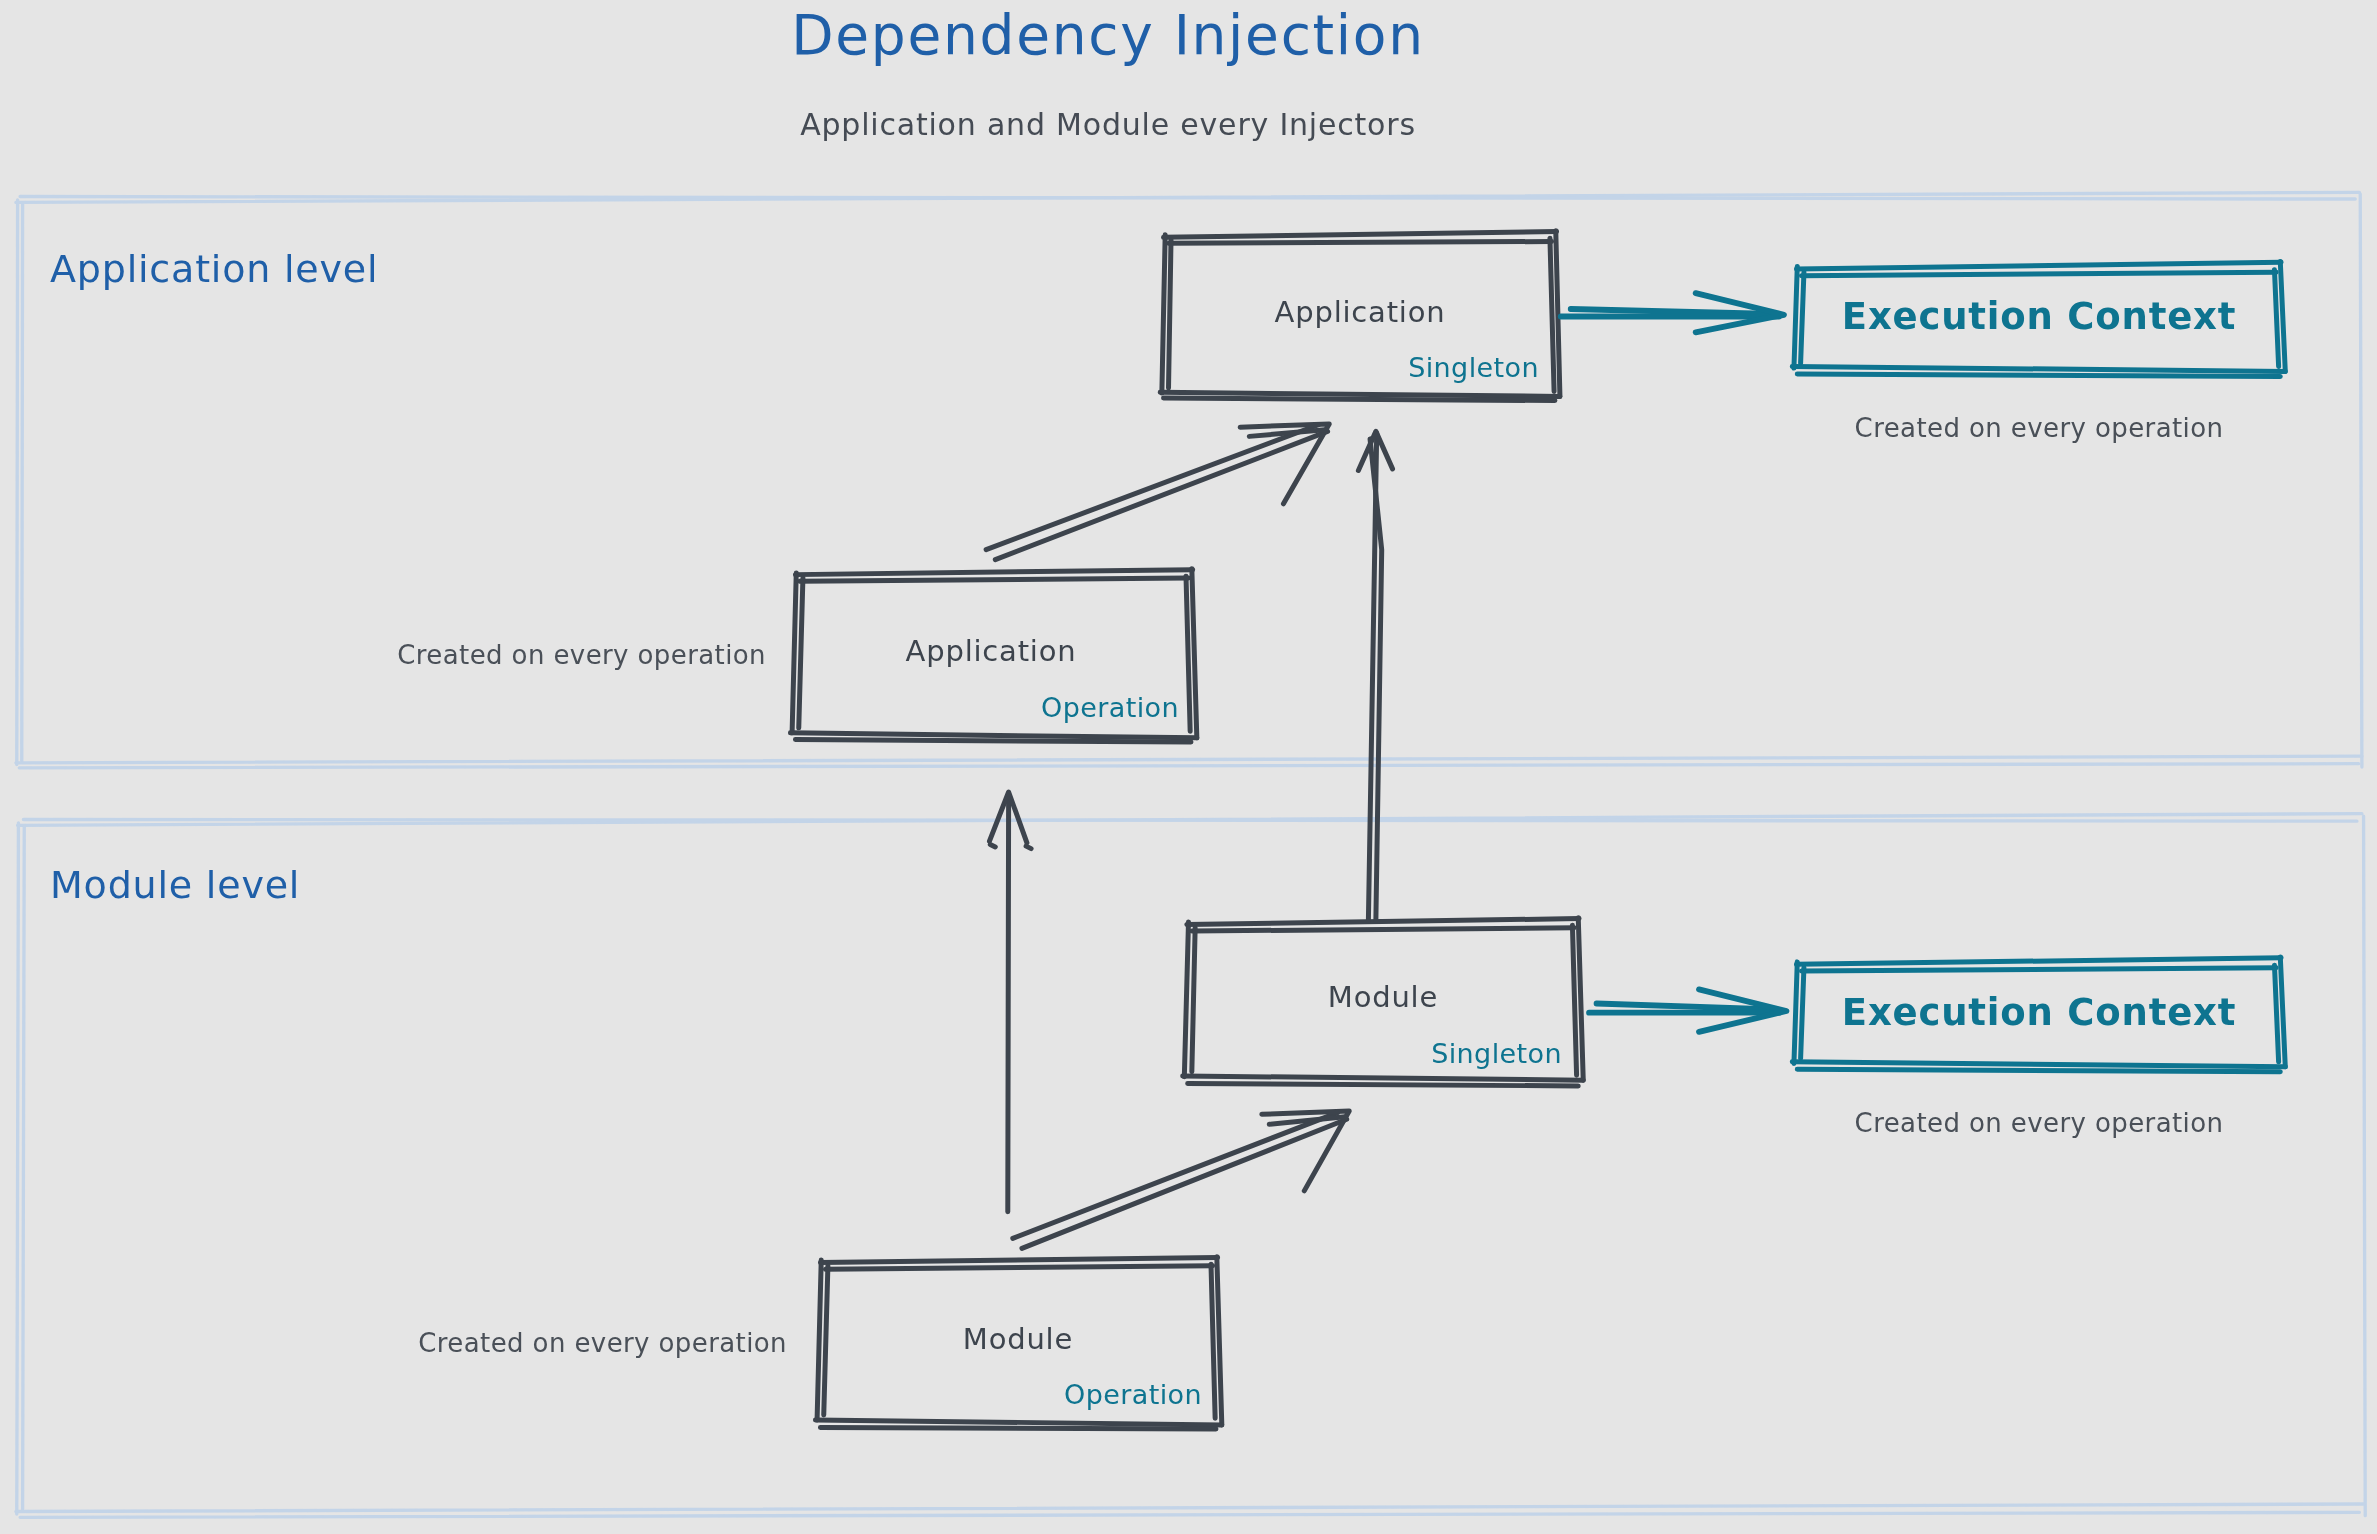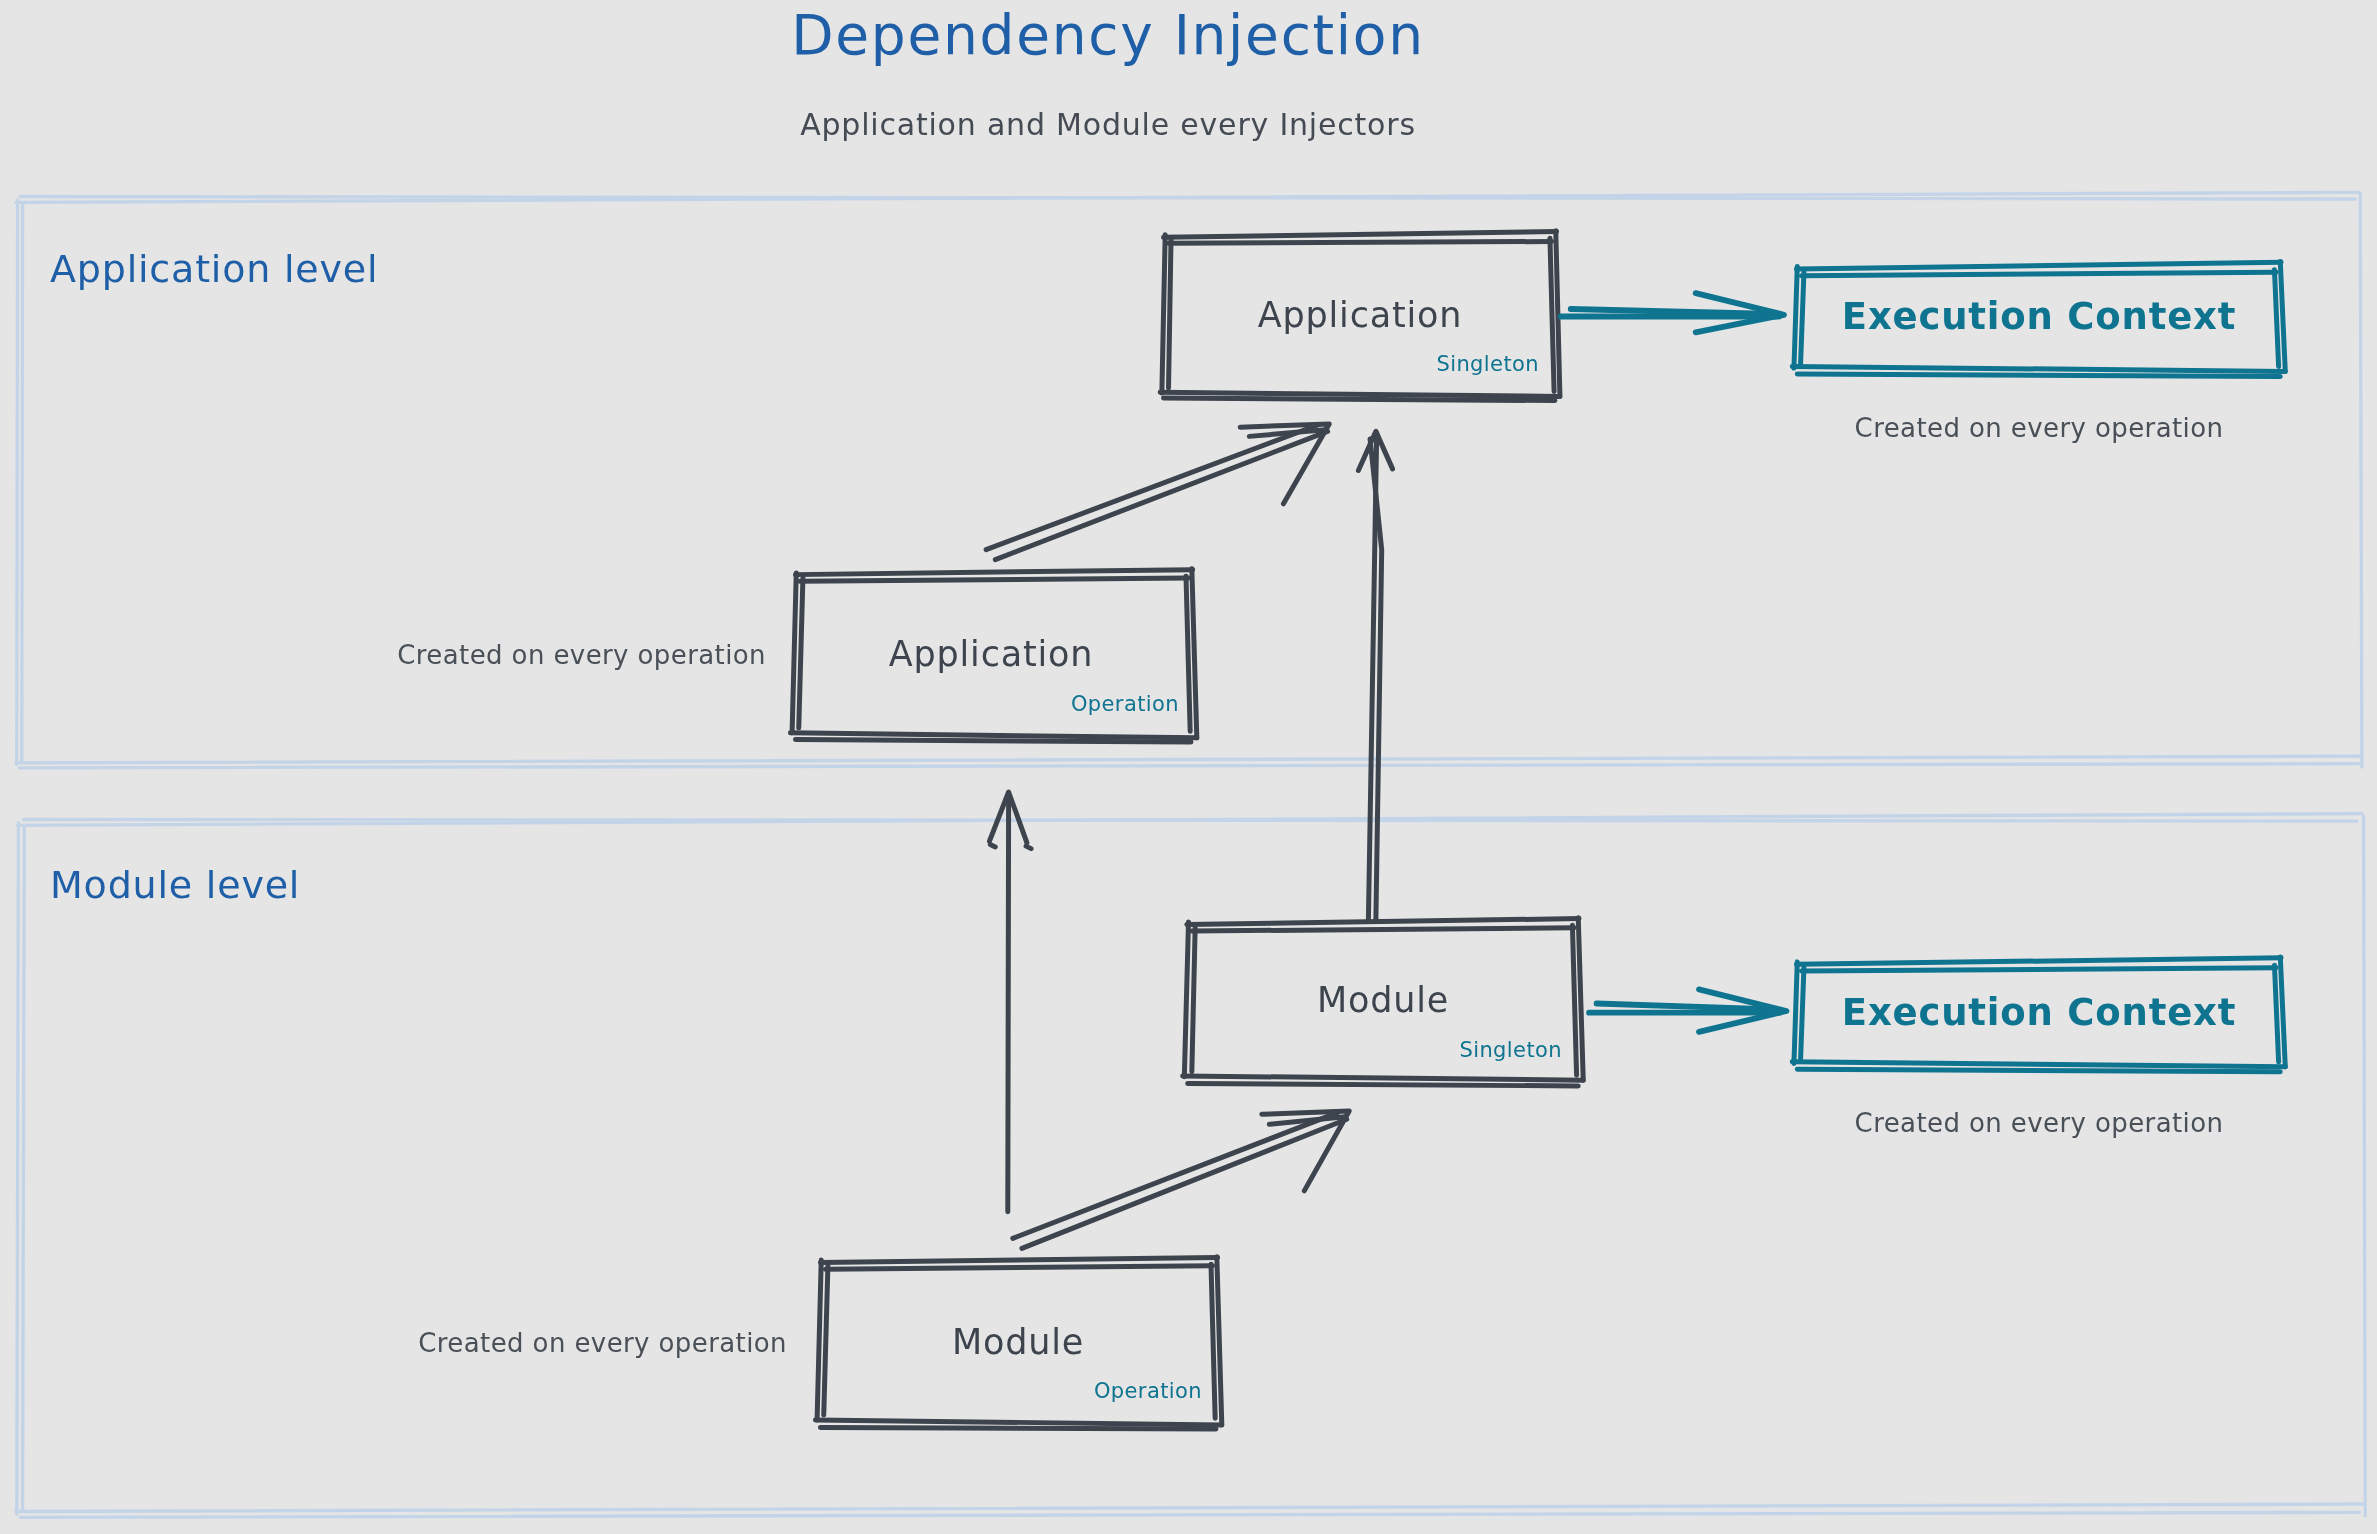--- a/index.html
+++ b/index.html
@@ -39,26 +39,26 @@
     font-size: 30px;
     color: #454b54;
     letter-spacing: 0.8px;
   }
   .panel-label {
     font-size: 38px;
     color: #1f5fa8;
     letter-spacing: 0.8px;
   }
   .box-title {
-    font-size: 35px;
+    font-size: 29px;
     color: #3d444d;
     letter-spacing: 0.8px;
   }
   .box-sub {
-    font-size: 21px;
+    font-size: 27px;
     color: #0e7490;
     letter-spacing: 0.4px;
   }
   .exec-title {
     font-size: 37px;
     color: #0e7490;
     letter-spacing: 0.8px;
     font-weight: bold;
   }
   .note {

